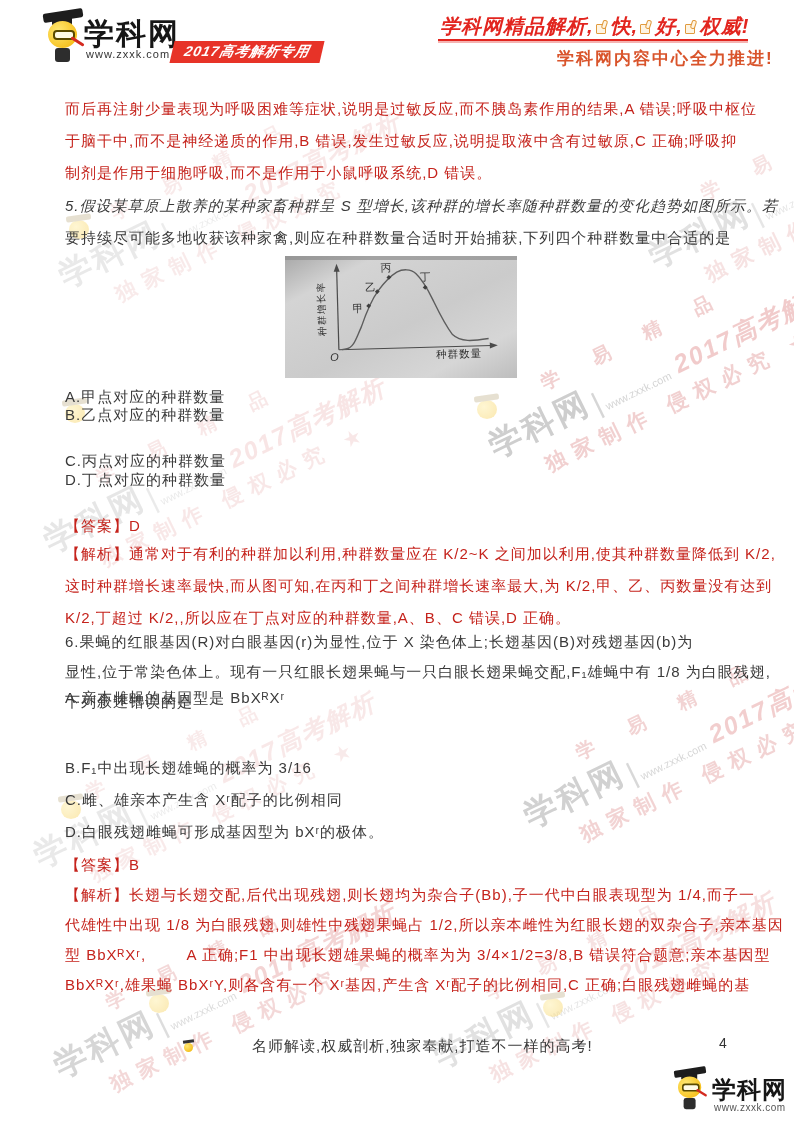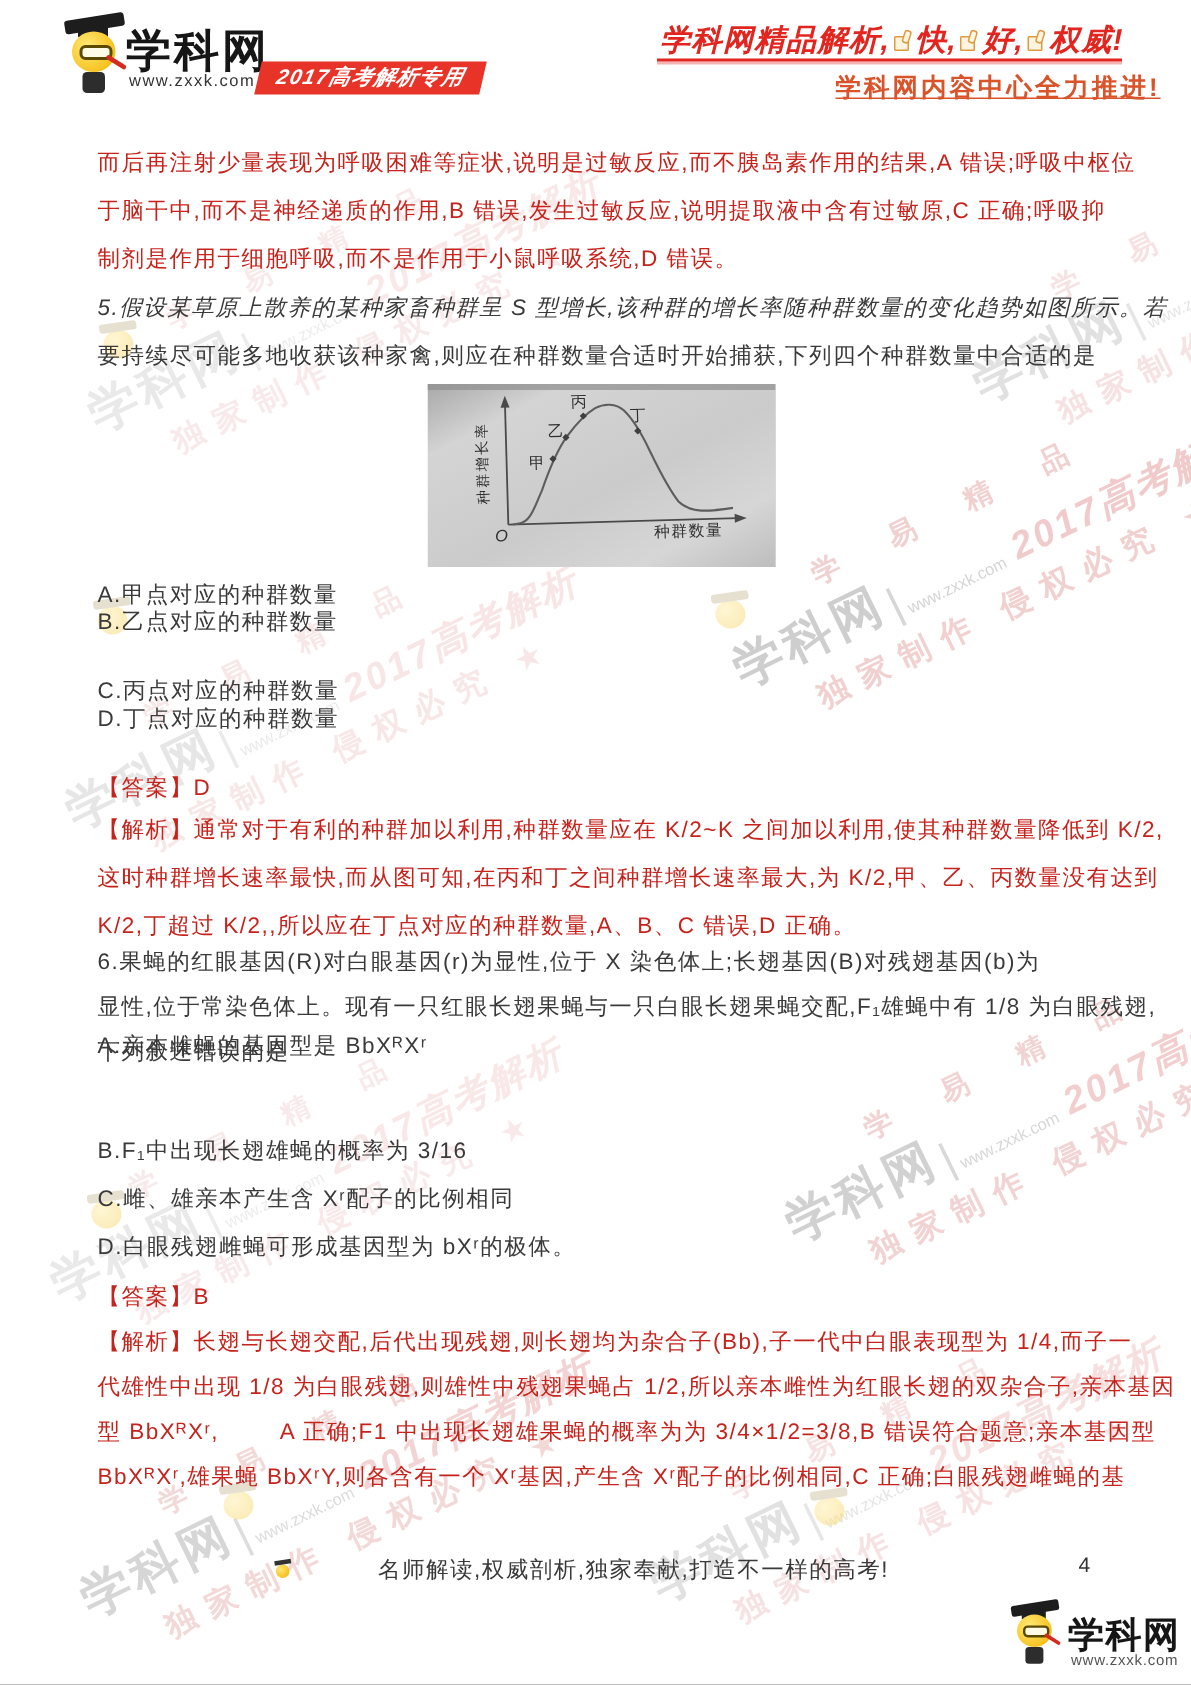--- a/index.html
+++ b/index.html
@@ -155,21 +155,21 @@
   <div class="brand-text" style="left:84px;top:14px;font-size:30px;letter-spacing:2px;">学科网</div>
   <div style="position:absolute;left:86px;top:48px;font-size:11px;color:#333;letter-spacing:1px;">www.zxxk.com</div>
   <div class="badge" style="left:172px;top:41px;width:150px;height:22px;">
     <span>2017高考解析专用</span>
   </div>
 
   <div class="slogan1" style="left:440px;top:13px;">
     <span>学科网精品解析,</span><span class="thumb"></span><span>快,</span><span class="thumb"></span><span>好,</span><span class="thumb"></span><span>权威!</span>
   </div>
   <div class="slogan-underline" style="left:438px;top:39px;width:310px;"></div>
-  <div class="slogan2" style="left:557px;top:47px;text-decoration:underline;">学科网内容中心全力推进!</div>
+  <div class="slogan2" style="left:557px;top:47px;">学科网内容中心全力推进!</div>
 
   <div class="line red" style="top:132px;">于脑干中,而不是神经递质的作用,B 错误,发生过敏反应,说明提取液中含有过敏原,C 正确;呼吸抑</div>
   <div class="line red" style="top:100px;">而后再注射少量表现为呼吸困难等症状,说明是过敏反应,而不胰岛素作用的结果,A 错误;呼吸中枢位</div>
   <div class="line red" style="top:164px;">制剂是作用于细胞呼吸,而不是作用于小鼠呼吸系统,D 错误。</div>
 
   <div class="line" style="top:197px;font-style:italic;">5.假设某草原上散养的某种家畜种群呈 S 型增长,该种群的增长率随种群数量的变化趋势如图所示。若</div>
   <div class="line" style="top:229px;">要持续尽可能多地收获该种家禽,则应在种群数量合适时开始捕获,下列四个种群数量中合适的是</div>
 
   <div class="graph" style="left:285px;top:256px;width:232px;height:122px;">
     <svg width="232" height="122" viewBox="0 0 232 122" xmlns="http://www.w3.org/2000/svg">

